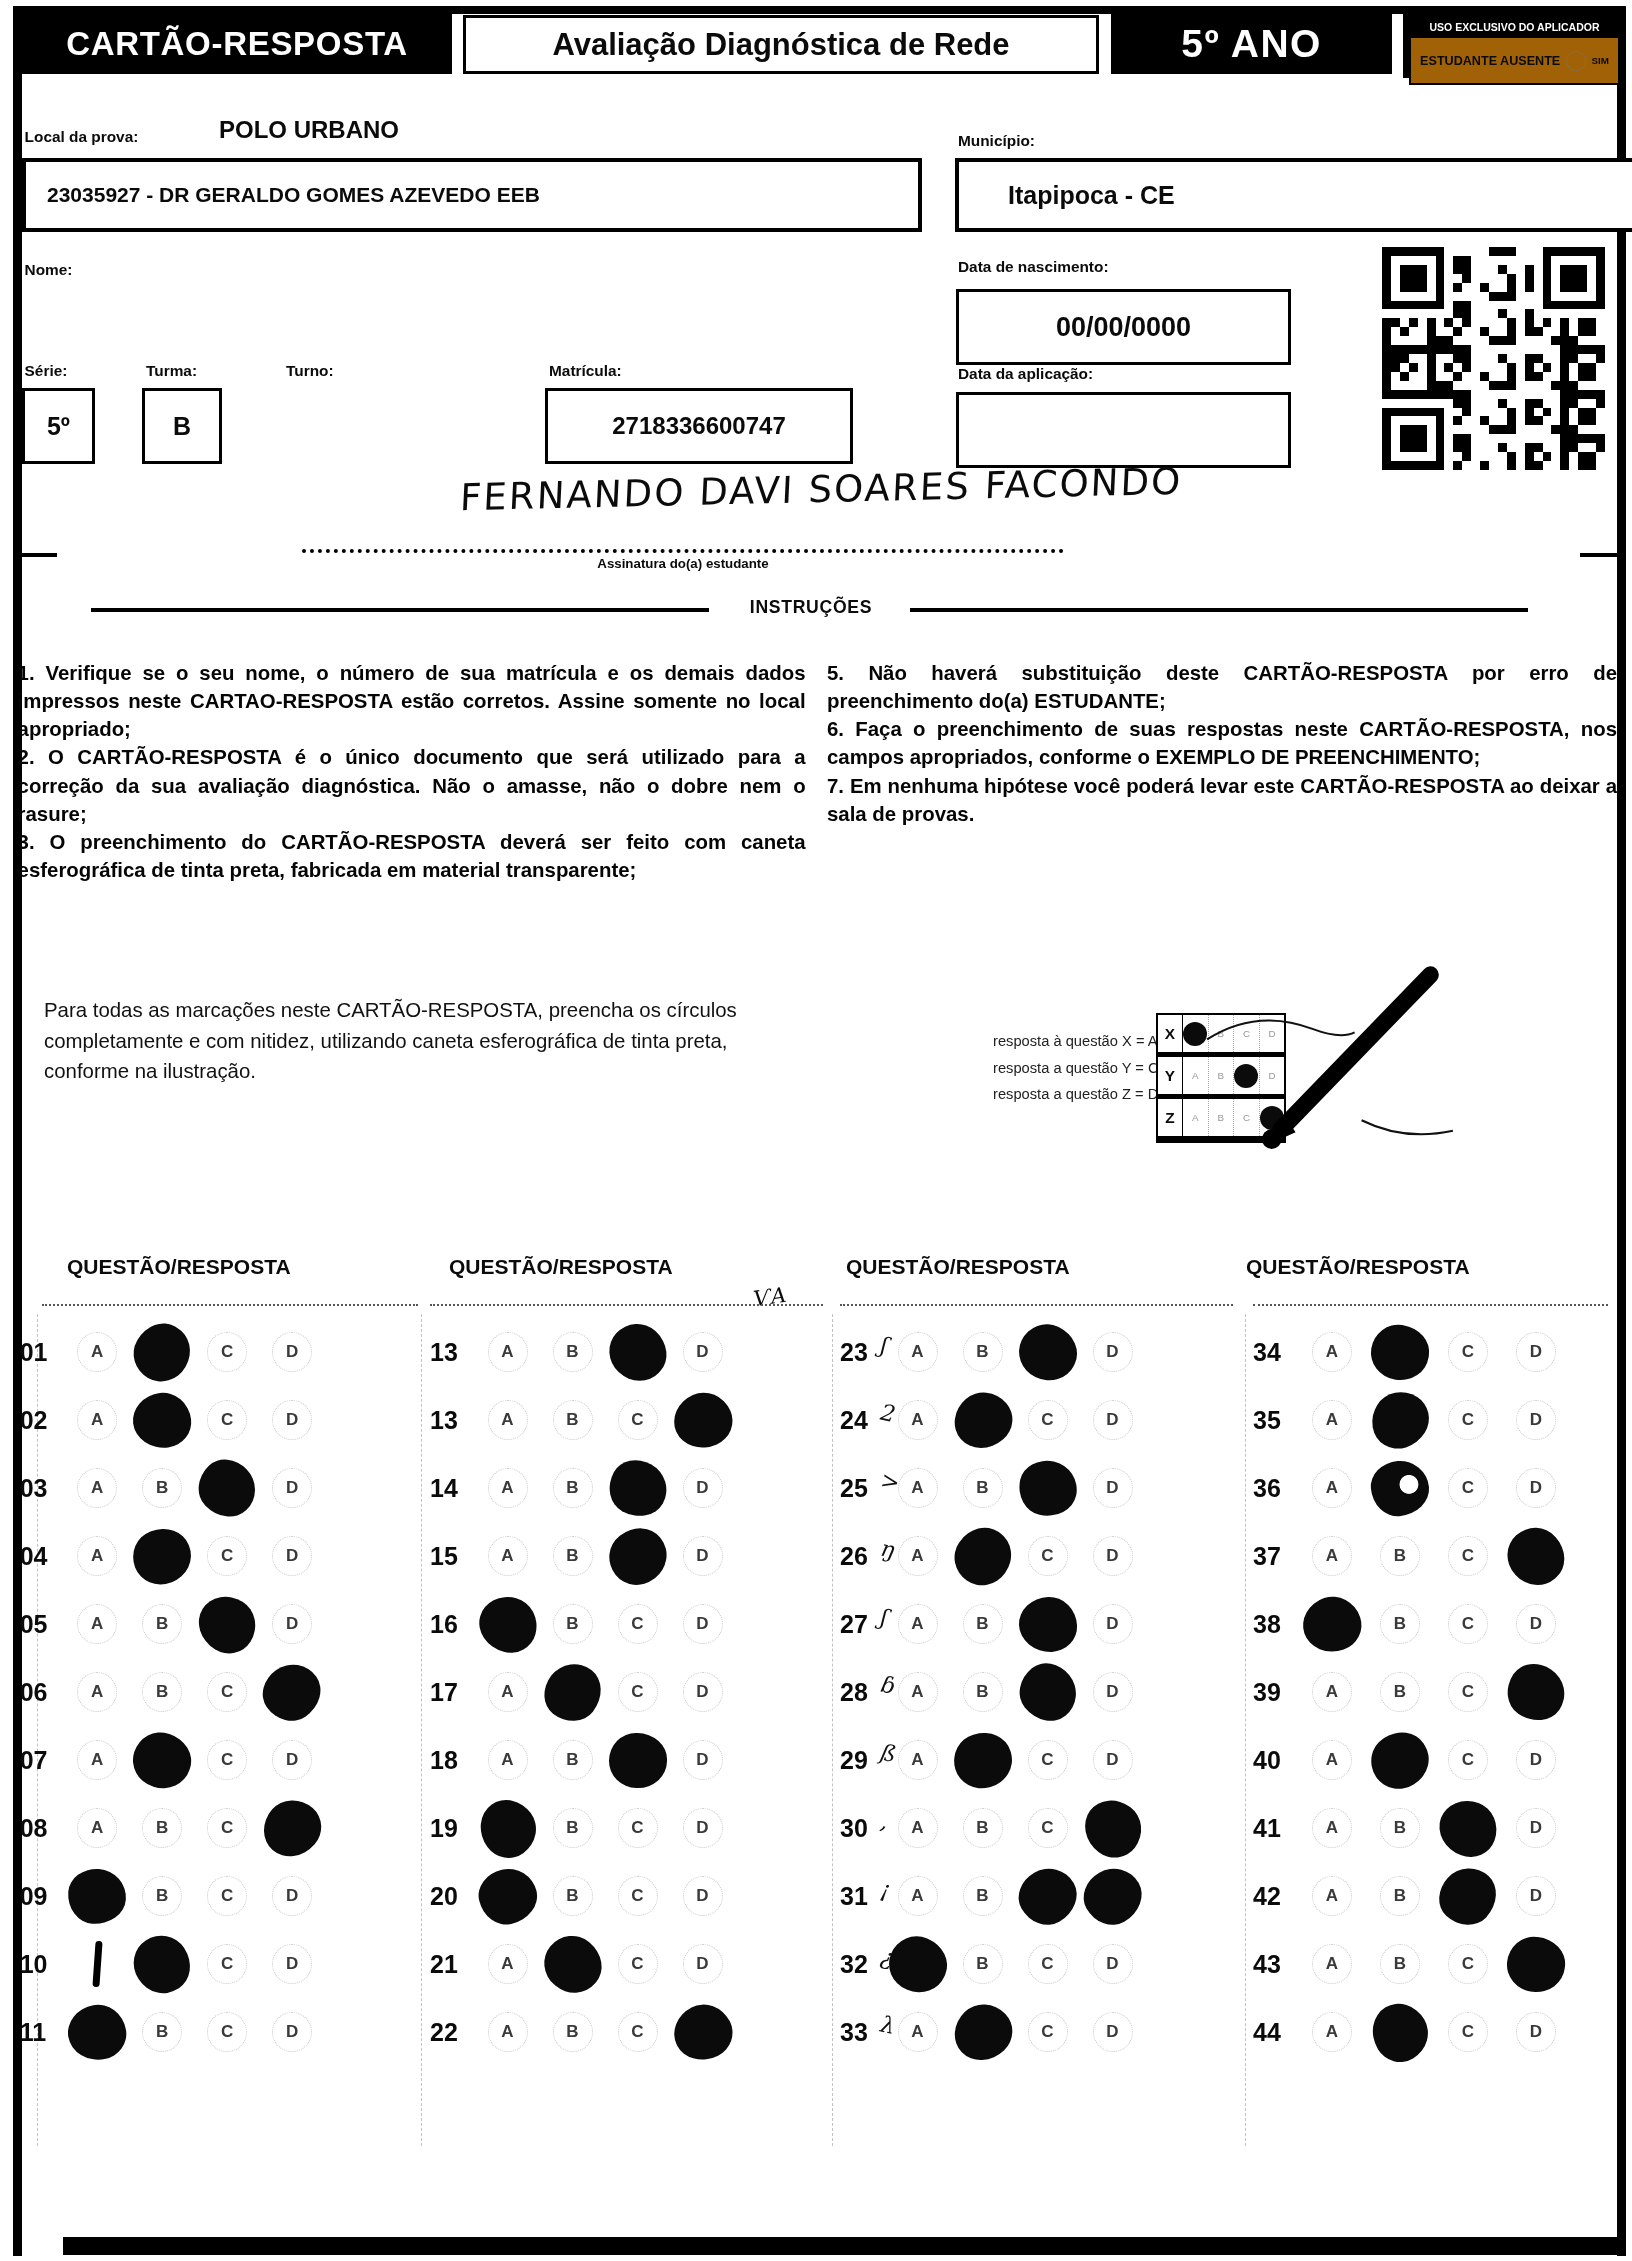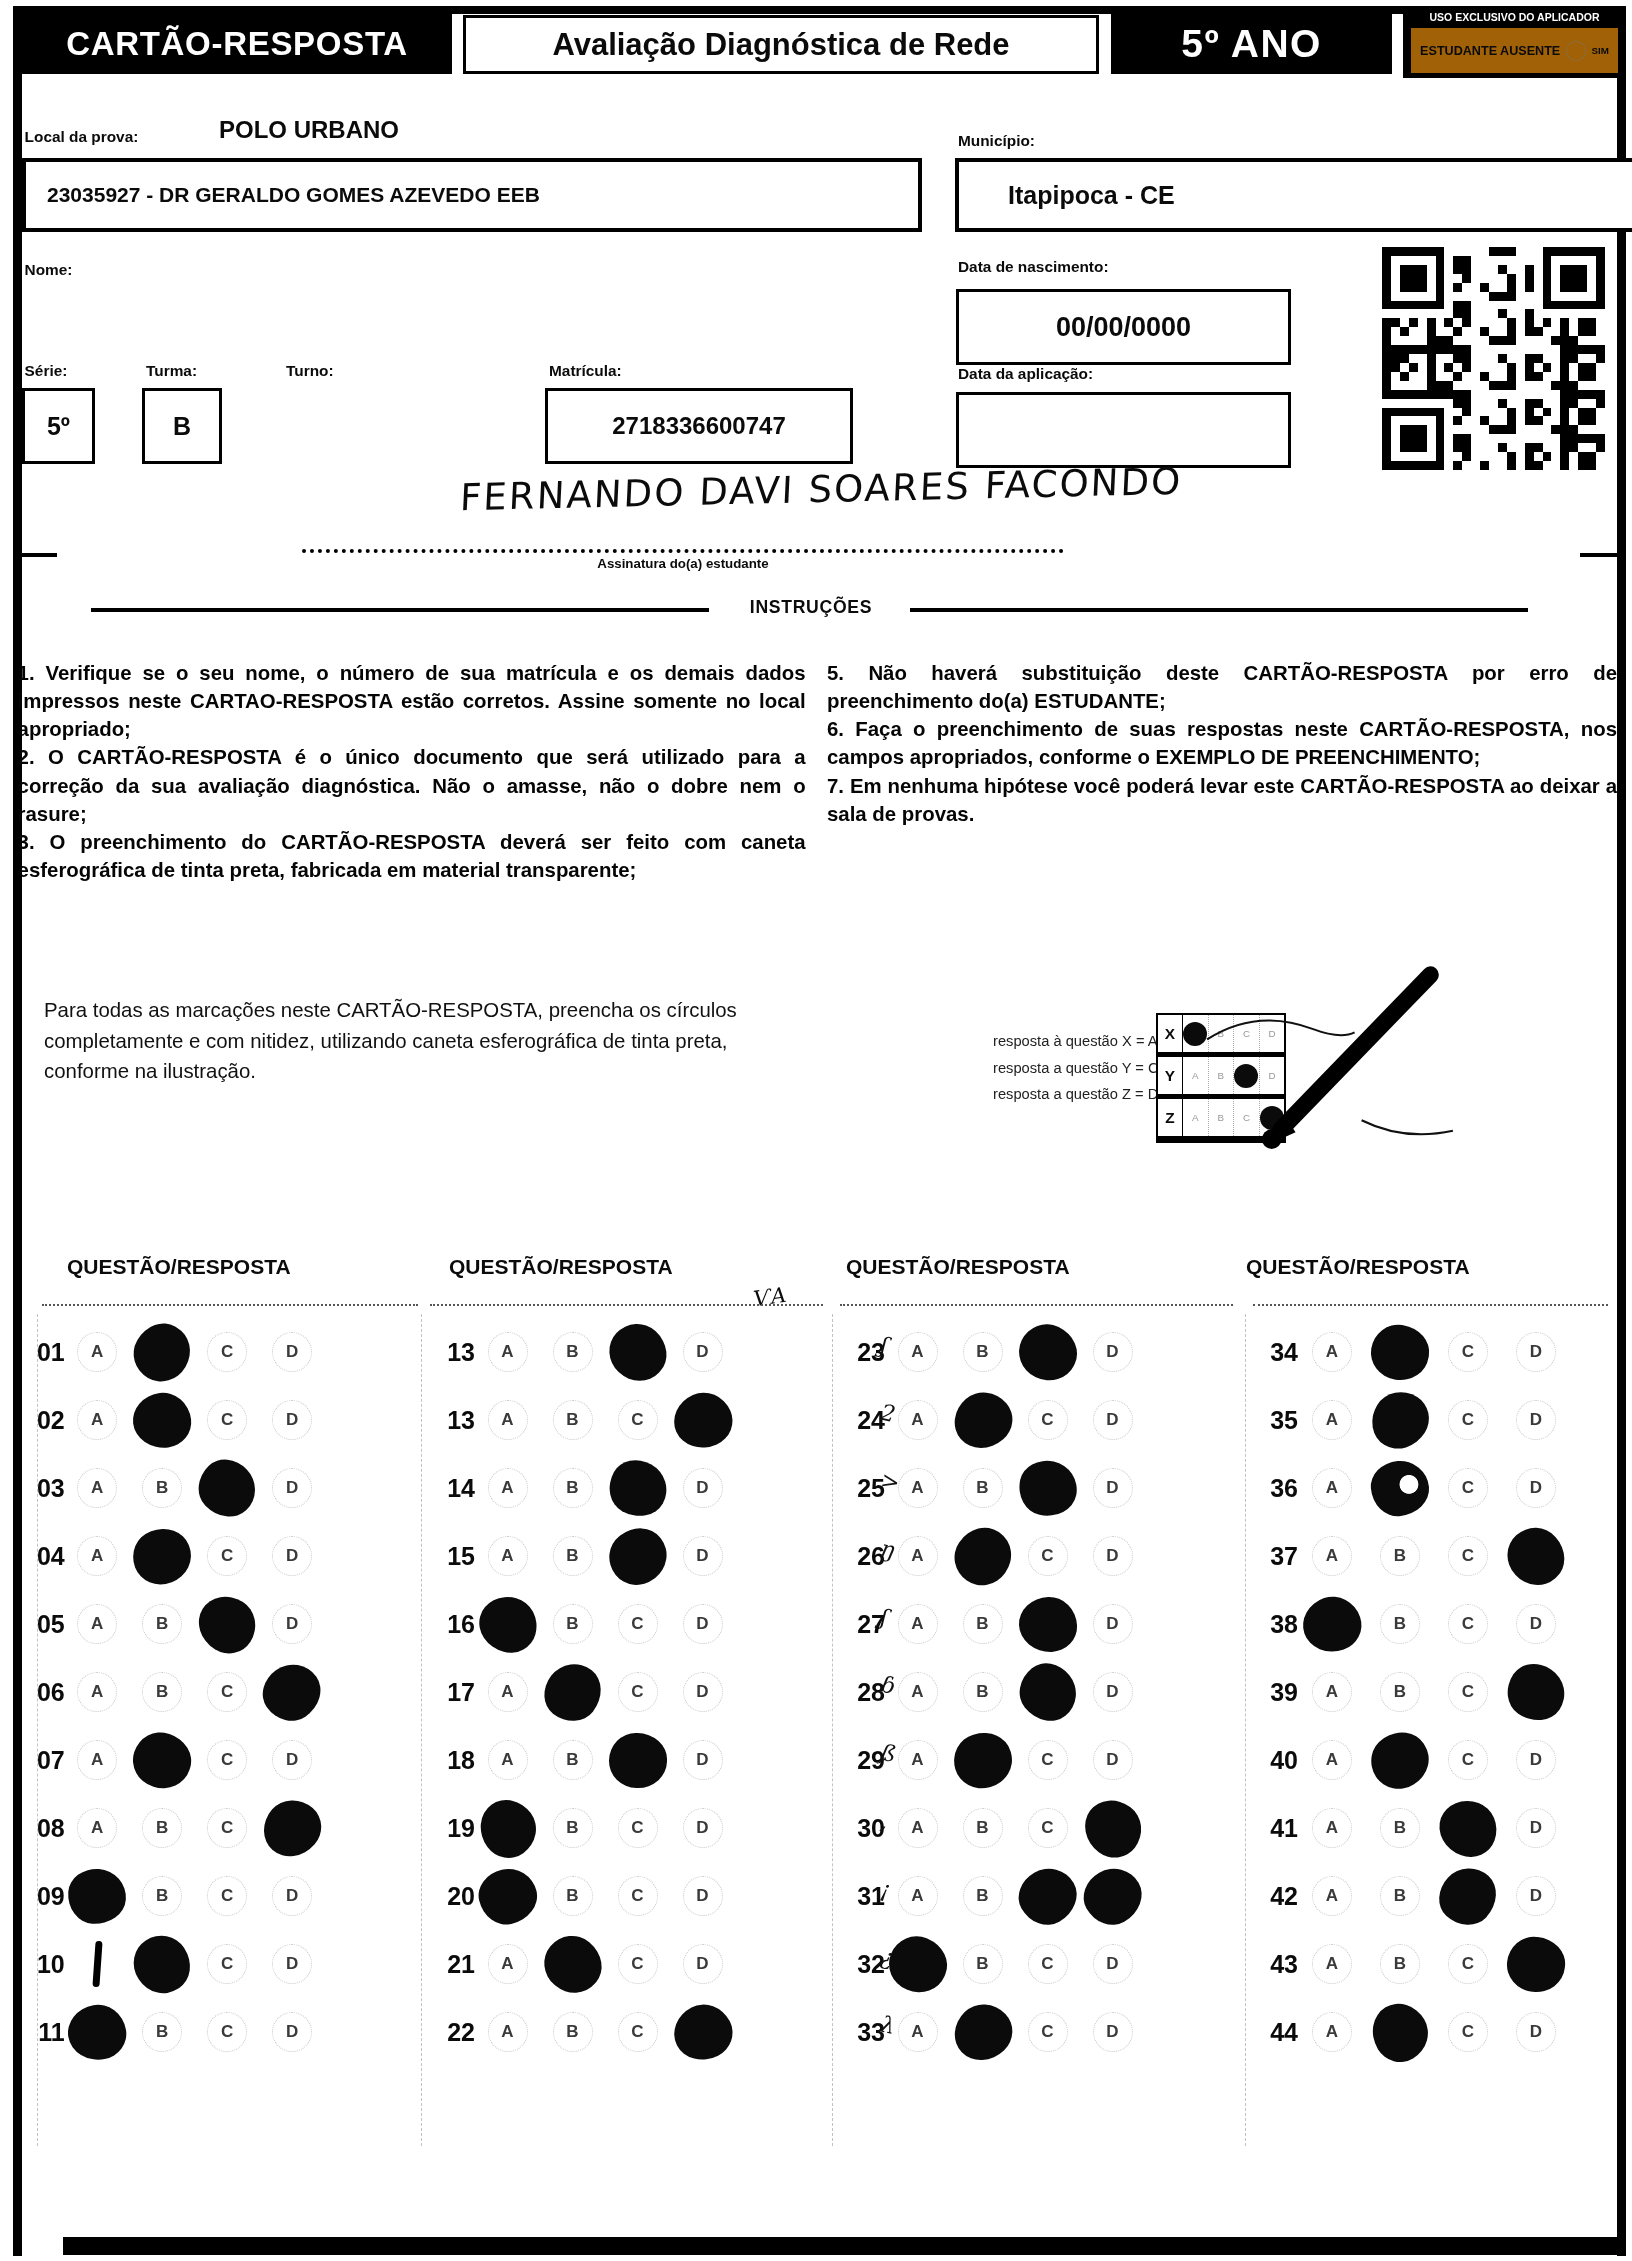--- a/index.html
+++ b/index.html
@@ -13,21 +13,21 @@
   .b-right{left:1617px;top:5.6px;width:9px;height:2250px;background:#000;}
   .b-bottom{left:63px;top:2237px;width:1554px;height:18px;background:#000;}
 
   
   .hd-black{background:#000;color:#fff;display:flex;align-items:center;justify-content:center;font-weight:bold;}
   .hd-card{left:22px;top:14px;width:430px;height:60px;font-size:33px;letter-spacing:0.7px;}
   .hd-exam{left:463px;top:15.4px;width:630px;height:53px;border:3.5px solid #000;background:#fff;
            display:flex;align-items:center;justify-content:center;font-weight:bold;font-size:31px;}
   .hd-grade{left:1111px;top:14px;width:281px;height:60px;font-size:39px;letter-spacing:1.4px;}
   .hd-aplicador{left:1403px;top:5.6px;width:223px;height:72px;background:#000;}
-  .hd-aplicador .title{color:#fff;font-weight:bold;font-size:10.5px;text-align:center;margin-top:5px;}
+  .hd-aplicador .title{color:#fff;font-weight:bold;font-size:10.5px;text-align:center;margin-top:15px;}
   .hd-aplicador .inner{margin:3.5px 5.6px 0 5.6px;background:#a16207;border:2.1px solid #000;height:45px;
                        display:flex;align-items:center;justify-content:center;gap:5.6px;}
   .hd-aplicador .inner .lbl{font-weight:bold;font-size:12.6px;}
   .hd-aplicador .inner .sim{font-weight:bold;font-size:9.8px;}
   .circ{width:18px;height:18px;border:1.4px dotted #777;border-radius:50%;}
 
   
   .flabel{font-weight:bold;font-size:15.4px;}
   .fbox{border:4.2px solid #000;background:#fff;display:flex;align-items:center;font-weight:bold;}
   .school-box{left:22px;top:158px;width:871px;height:66px;font-size:21px;padding-left:21px;}
@@ -84,21 +84,21 @@
   .dotline.c1{left:42px;width:376px;}.dotline.c2{left:430px;width:393px;}
   .dotline.c3{left:840px;width:393px;}.dotline.c4{left:1253px;width:355px;}
   .vsep{top:1314px;height:832px;border-left:1.4px dashed #c2c2c2;}
   .vsep.s0{left:37px;}.vsep.s1{left:421px;}.vsep.s2{left:832px;}.vsep.s3{left:1245px;}
   .ans-col{top:1318px;}
   .ans-col.c1{left:19.7px;width:393px;}
   .ans-col.c2{left:430px;width:397px;}
   .ans-col.c3{left:840px;width:400px;}
   .ans-col.c4{left:1253px;width:362px;}
   .q-row{display:flex;height:68px;align-items:center;}
-  .q-num{width:45px;font-size:25px;font-weight:bold;position:relative;flex-shrink:0;text-align:right;}
+  .q-num{width:45px;font-size:25px;font-weight:bold;position:relative;flex-shrink:0;}
   .q-mark{position:absolute;left:41px;top:-5.6px;font-family:"DejaVu Serif",serif;font-style:italic;
           font-size:22.5px;font-weight:400;transform:rotate(12deg);color:#111;}
   .opt{width:65px;display:flex;justify-content:center;align-items:center;position:relative;height:100%;}
   .ans-col.c4 .opt{width:68px;}
   .bubble{width:38px;height:38px;border:1.4px dotted #c7c7c7;border-radius:50%;
           display:flex;align-items:center;justify-content:center;}
   .ltr{font-size:17px;font-weight:bold;color:#3a3a3a;}
   .blob{width:58px;height:55px;background:#0b0b0b;}
   .blob.r0{border-radius:47% 53% 51% 49% / 52% 48% 50% 50%;}
   .blob.r1{border-radius:52% 48% 45% 55% / 49% 54% 46% 51%;}

